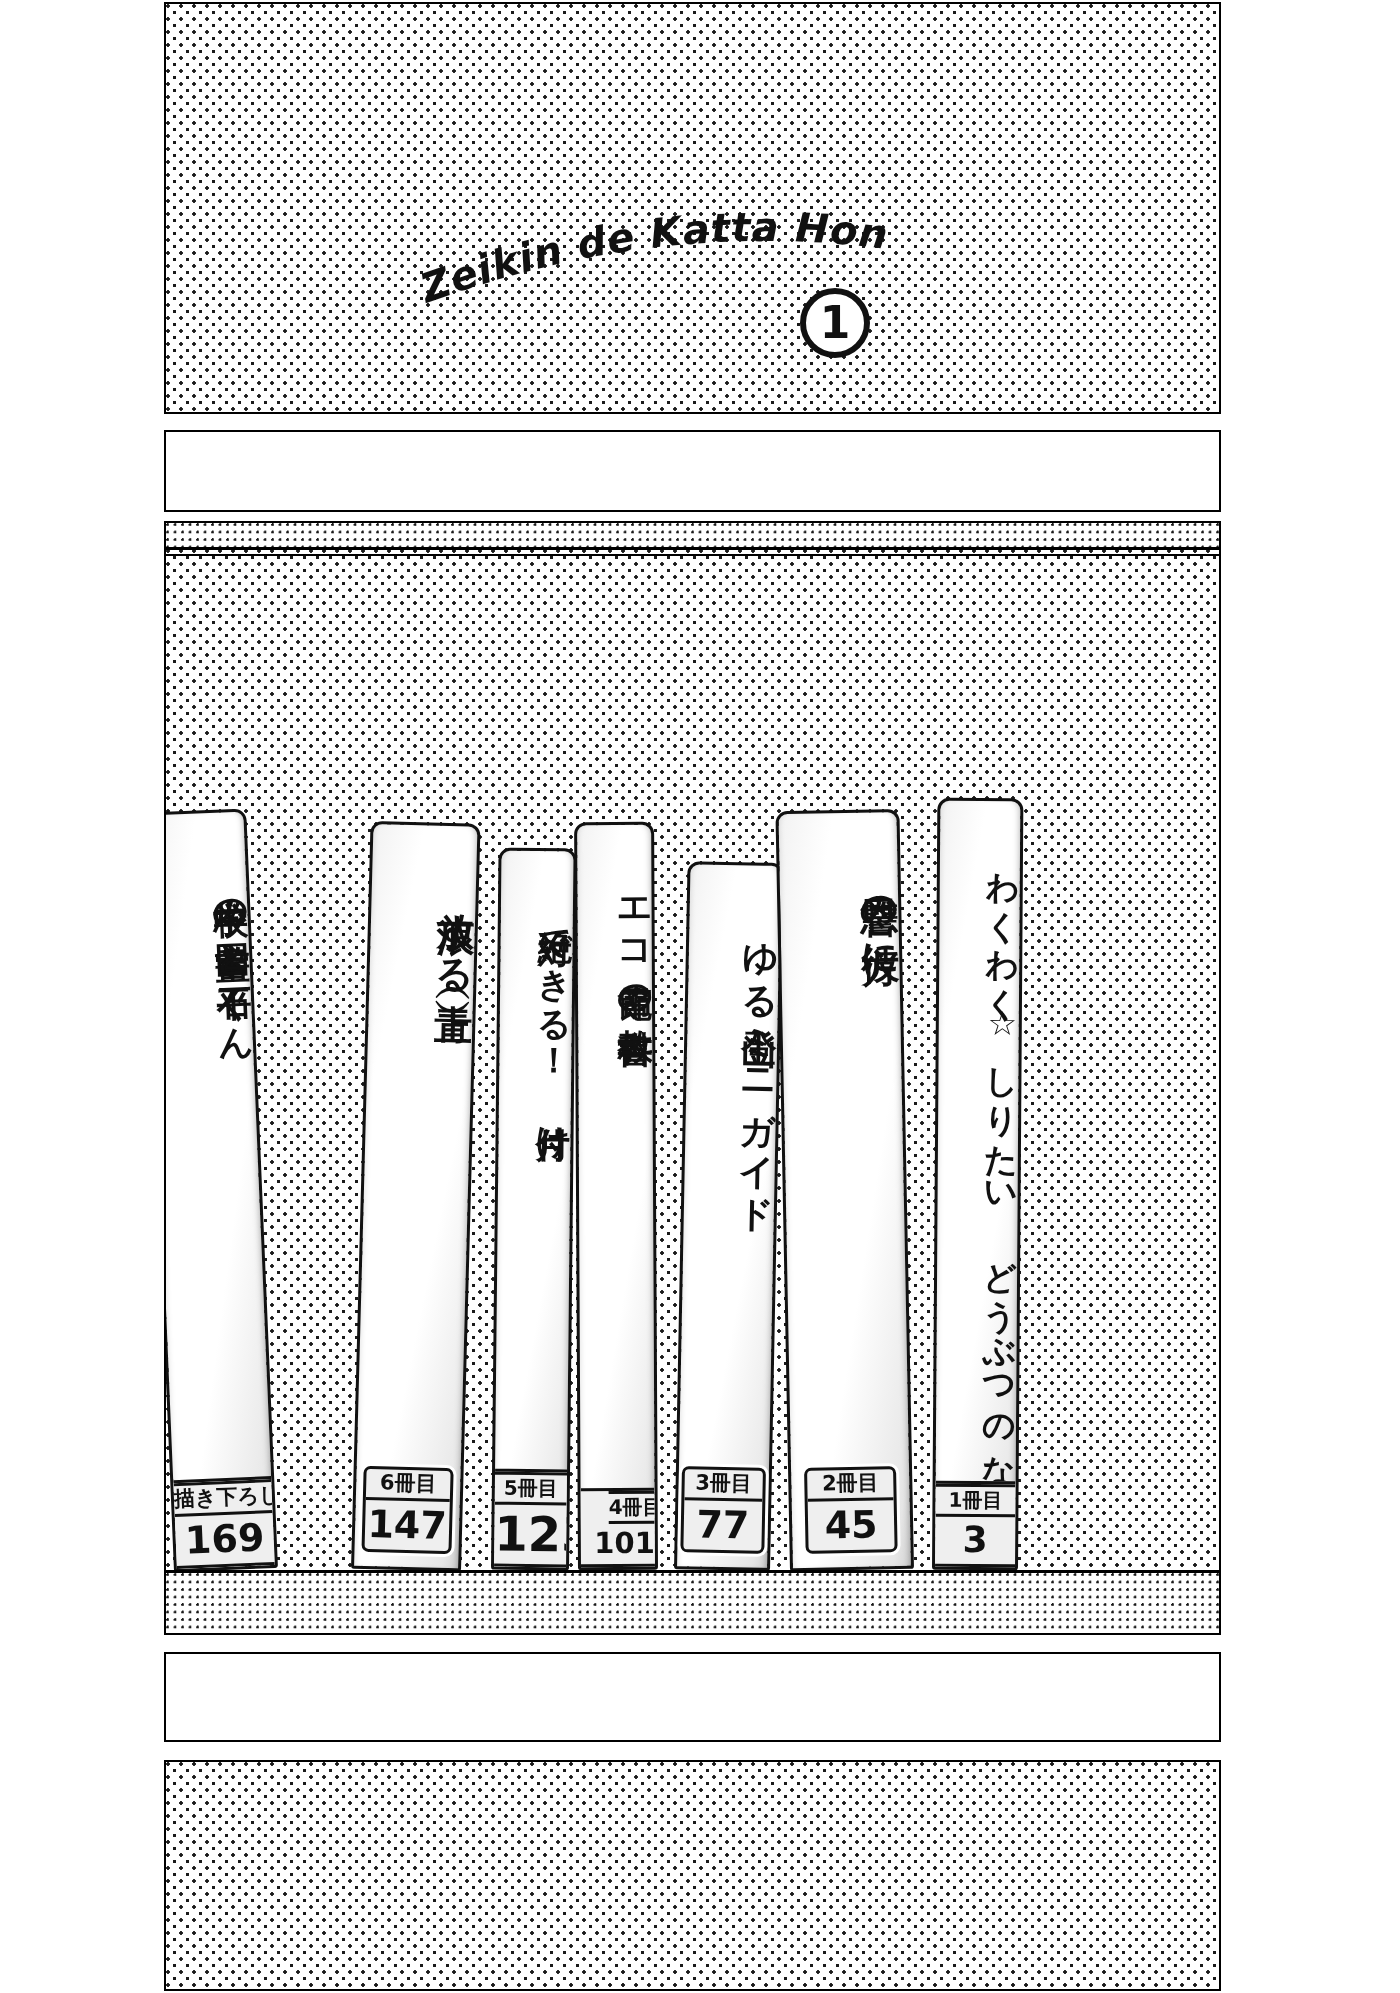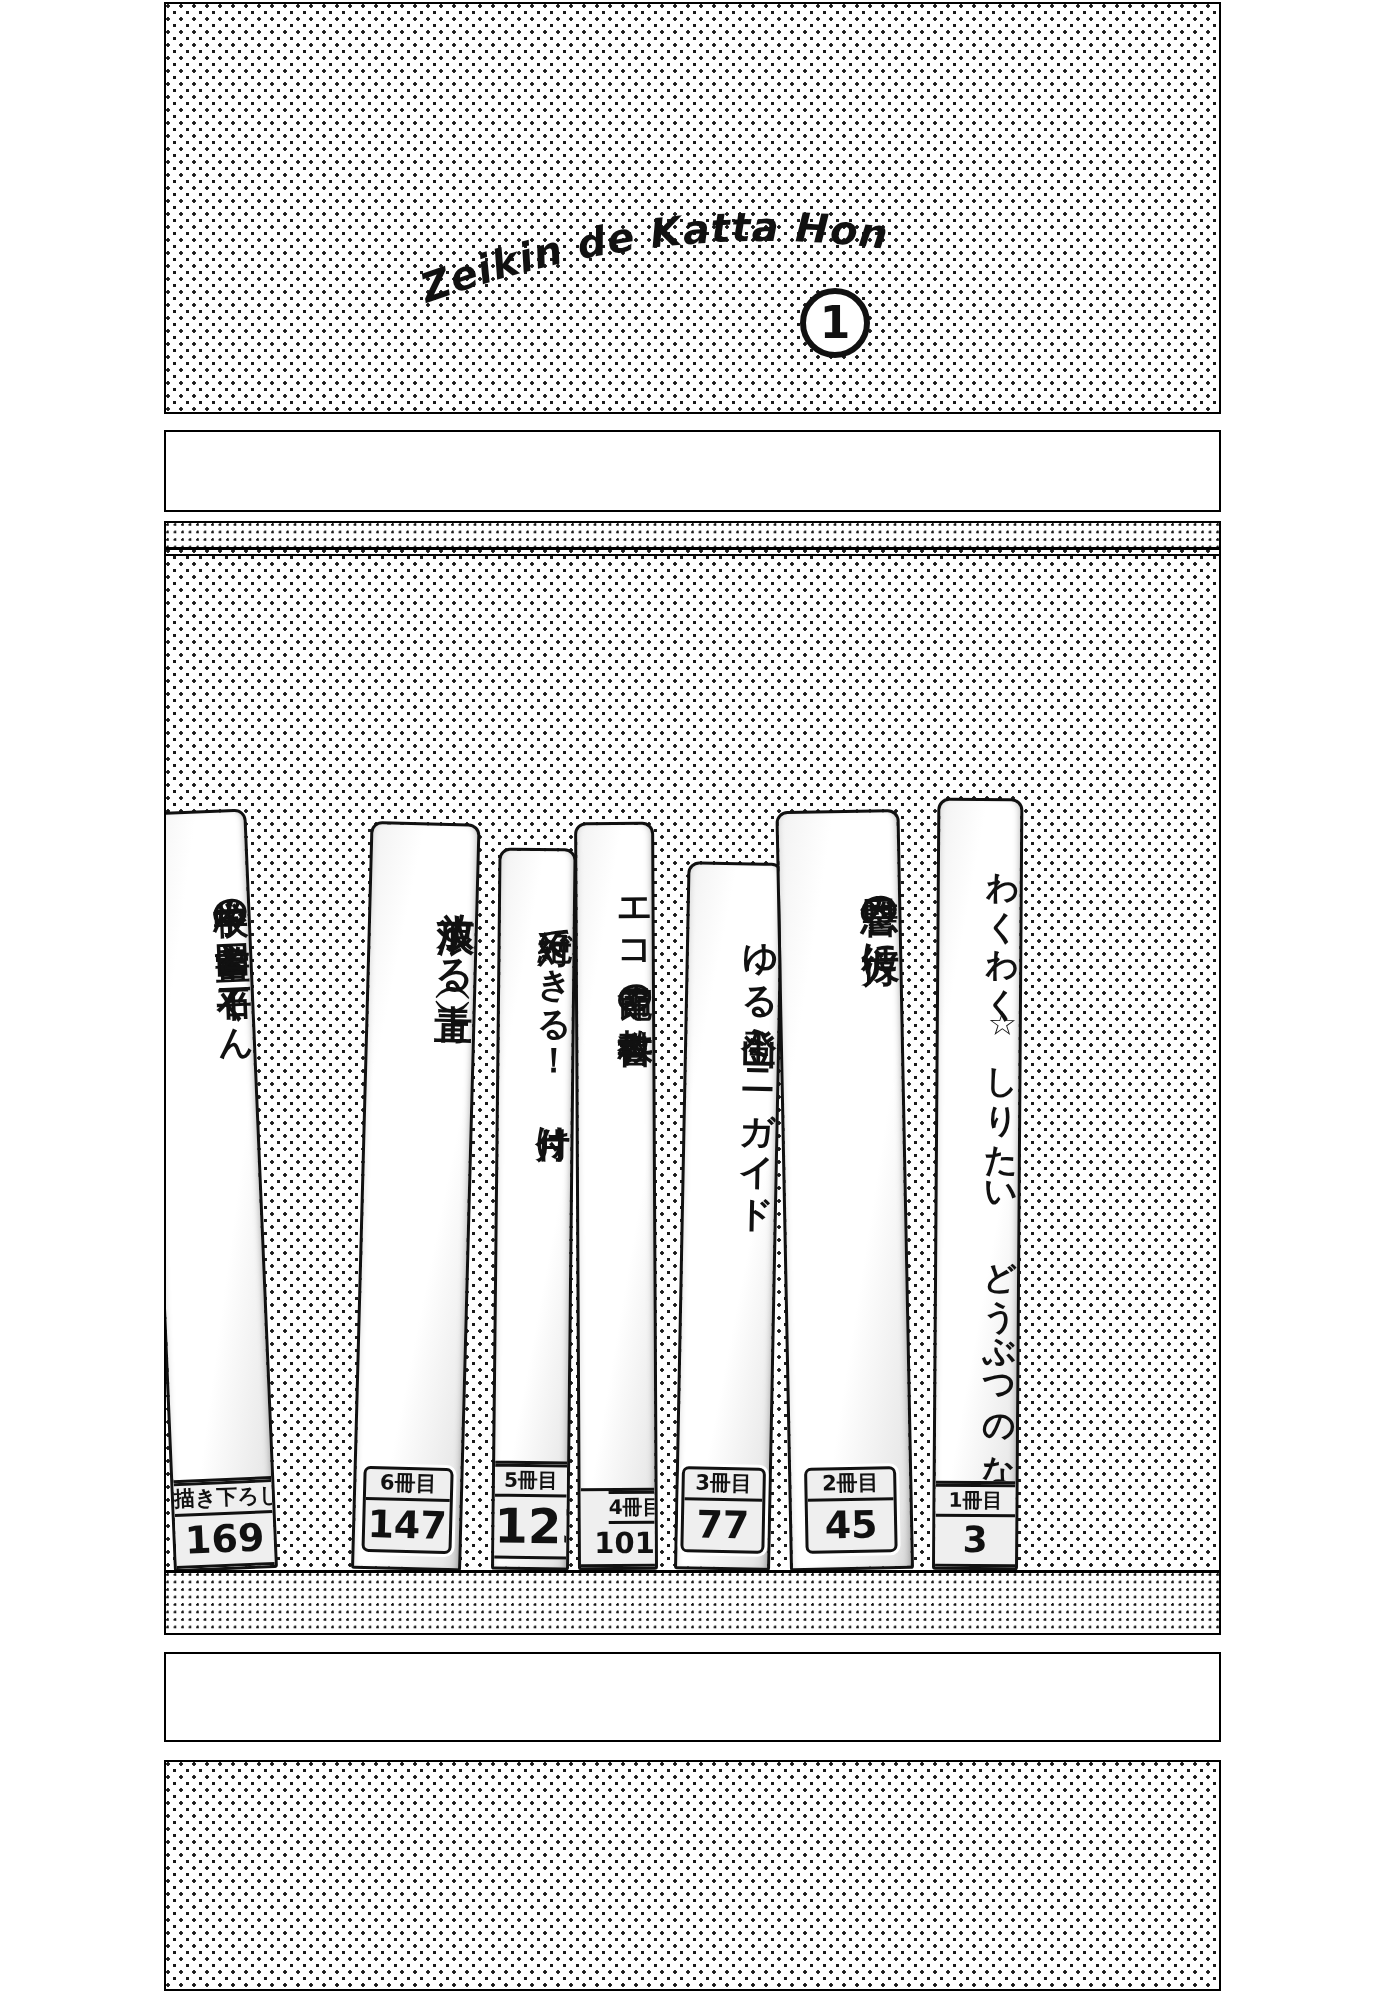--- a/index.html
+++ b/index.html
@@ -227,21 +227,21 @@
       <div class="plaque" style="width:90px;">
         <div class="plaque-top" style="font-size:21px;">6冊目</div>
         <div class="plaque-num" style="font-size:38px;">147</div>
       </div>
     </div>
 
     <div class="book" style="left:325px;width:78px;height:722px;transform:rotate(0.6deg);">
       <div class="book-title" style="font-size:34px;padding-top:52px;padding-left:13px;">
         <span>絶対できる！ 片付け</span>
       </div>
-      <div class="plaque flat" style="bottom:8px;">
+      <div class="plaque flat" style="bottom:0;">
         <div class="plaque-top" style="font-size:20px;">5冊目</div>
         <div class="plaque-num" style="font-size:48px;">123</div>
       </div>
     </div>
 
     <div class="book" style="left:412px;width:80px;height:748px;transform:rotate(-0.3deg);">
       <div class="book-title" style="font-size:35px;padding-top:52px;padding-left:14px;">
         <span>エコ節電の教科書</span>
       </div>
       <div class="plaque flat" style="bottom:0;">

